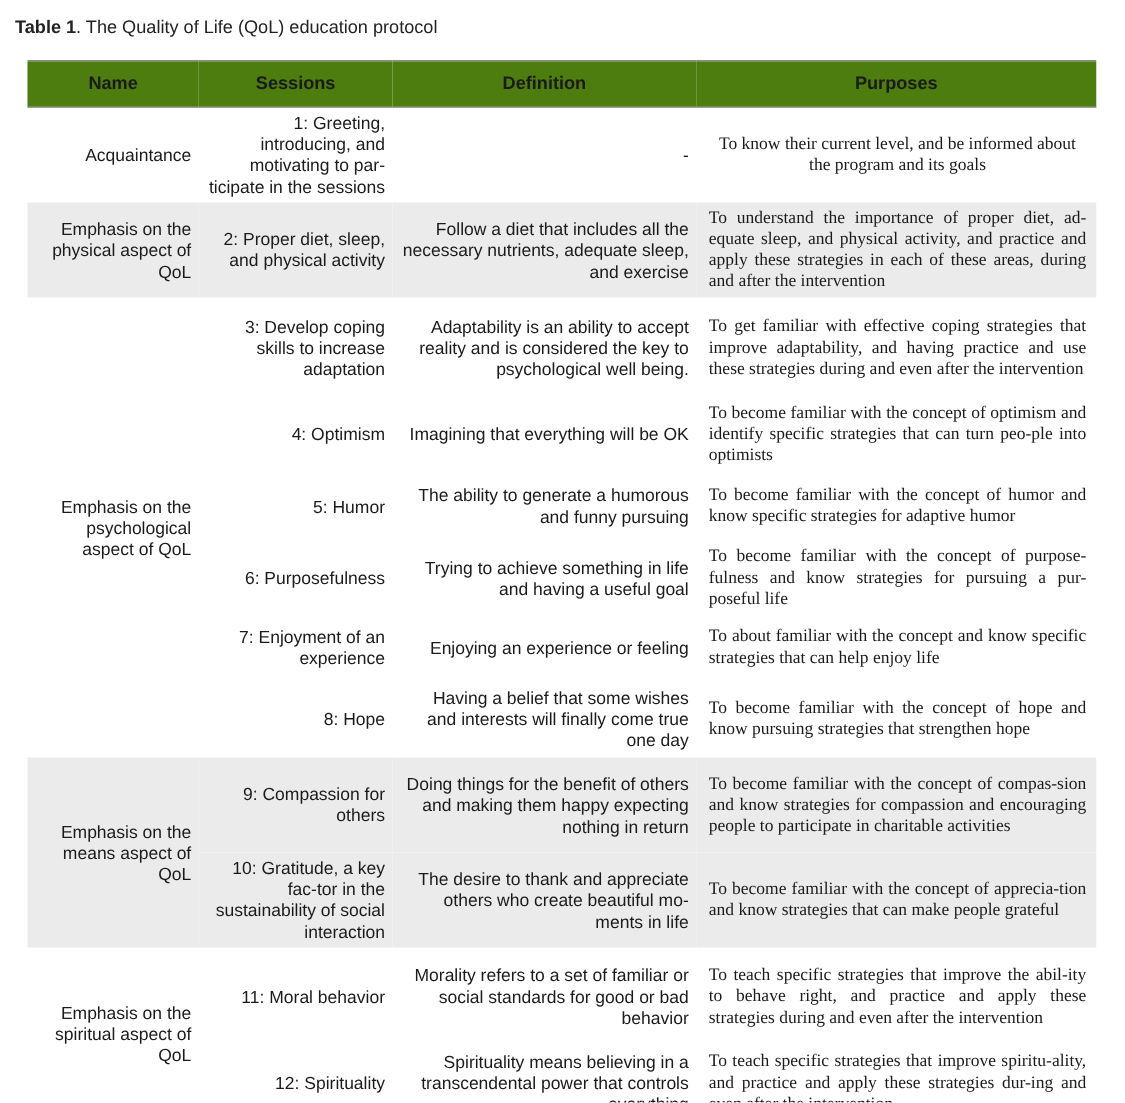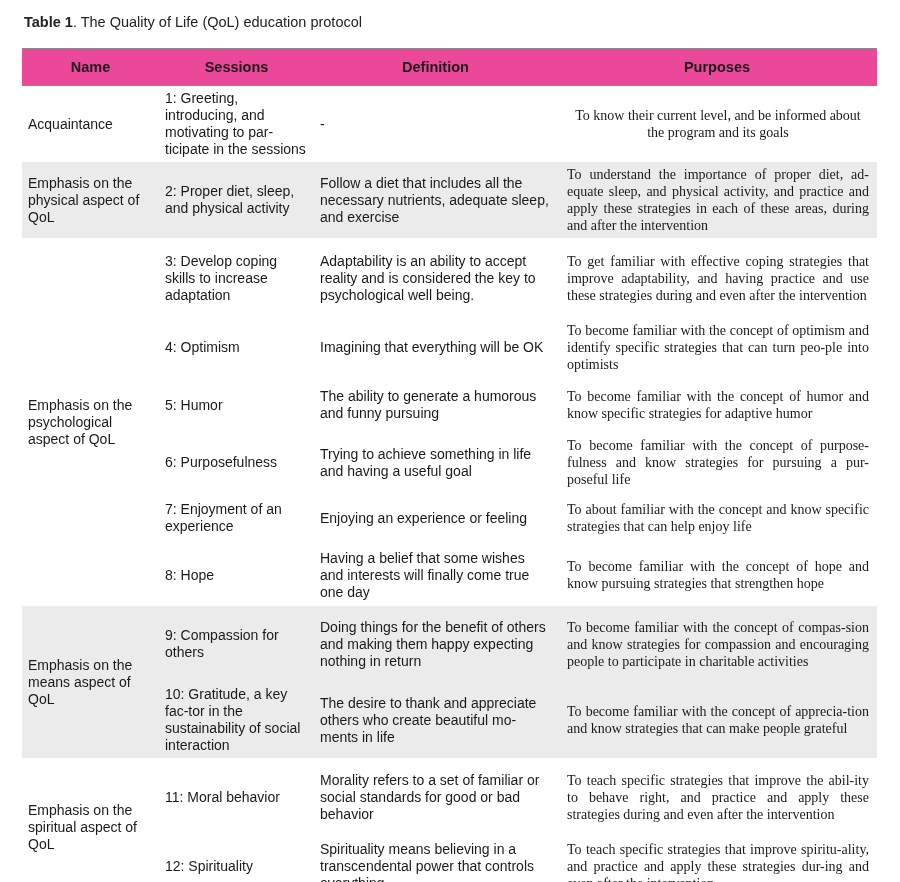--- a/index.html
+++ b/index.html
@@ -2,41 +2,41 @@
 <html><head>
   <meta charset="utf-8">
   <style>
     html, body { margin: 0; padding: 0; background: #ffffff; }
     body {
       width: 900px; height: 882px; position: relative; overflow: hidden;
       font-family: "Liberation Sans", "DejaVu Sans", sans-serif;
       color: #1a1a1a;
     }
     .caption {
-      position: absolute; left: 24px; top: 14px;
+      position: absolute; left: 12px; top: 14px;
       font-size: 14.5px; color: #222;
     }
     .caption b { font-weight: bold; }
     table {
       position: absolute; left: 22px; top: 48px;
       width: 855px;
       border-collapse: collapse;
       font-size: 14px; line-height: 17px;
       table-layout: fixed;
     }
-    thead tr { background: #ec4899; }
+    thead tr { background: #4d7c0f; }
     thead th {
       font-weight: bold; text-align: center;
       height: 36px; padding: 0;
       border-top: 1.5px solid #8a8a8a;
       border-bottom: 1.5px solid #8a8a8a;
       font-size: 14.5px;
     }
     tbody td {
-      text-align: left; vertical-align: middle;
+      text-align: right; vertical-align: middle;
       padding: 4px 6px;
     }
     tbody td.purpose { text-align: justify; text-align-last: left; padding: 4px 8px 4px 10px; font-family: Liberation Serif, serif; }
     tbody td.purpose.center { text-align: center; text-align-last: center; }
     tr.g-shade td { background: #ebebeb; }
     tr.last td { border-bottom: 1.5px solid #8a8a8a; }
     col.c1 { width: 137px; }
     col.c2 { width: 155px; }
     col.c3 { width: 243px; }
     col.c4 { width: 320px; }

